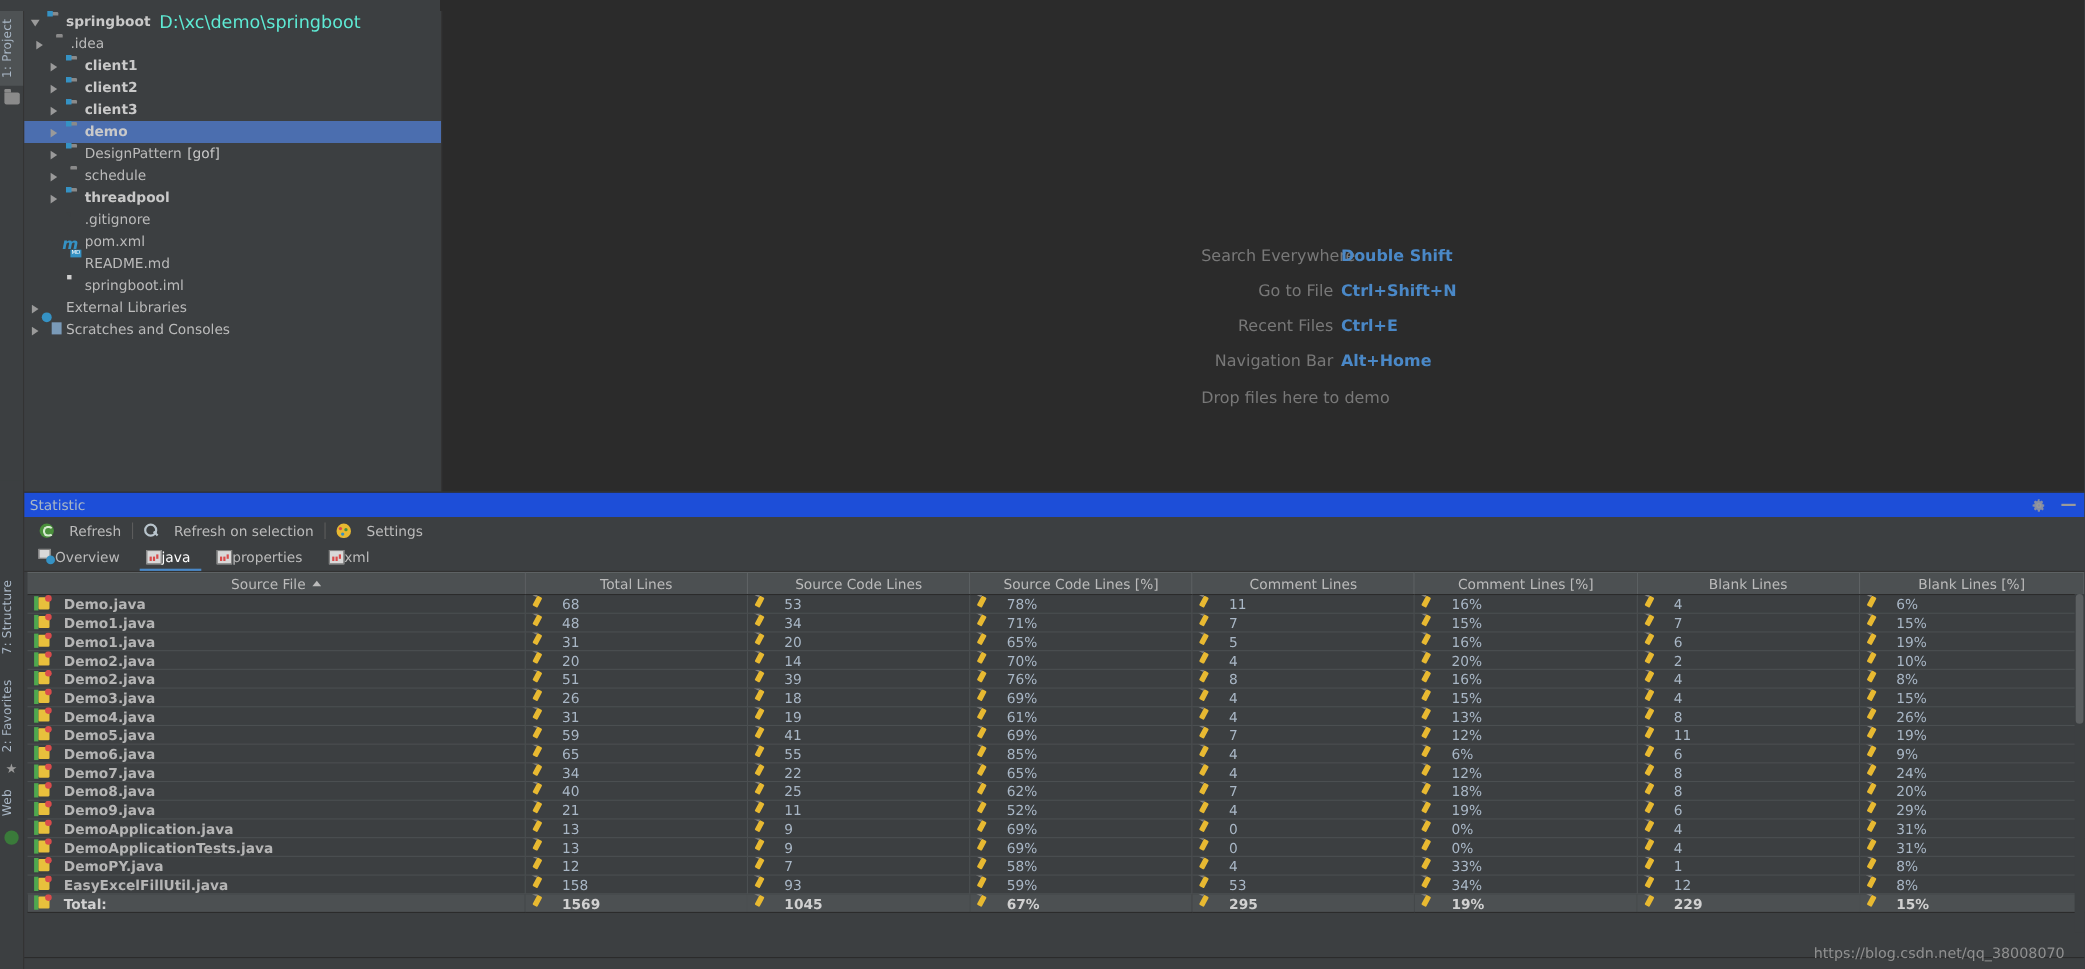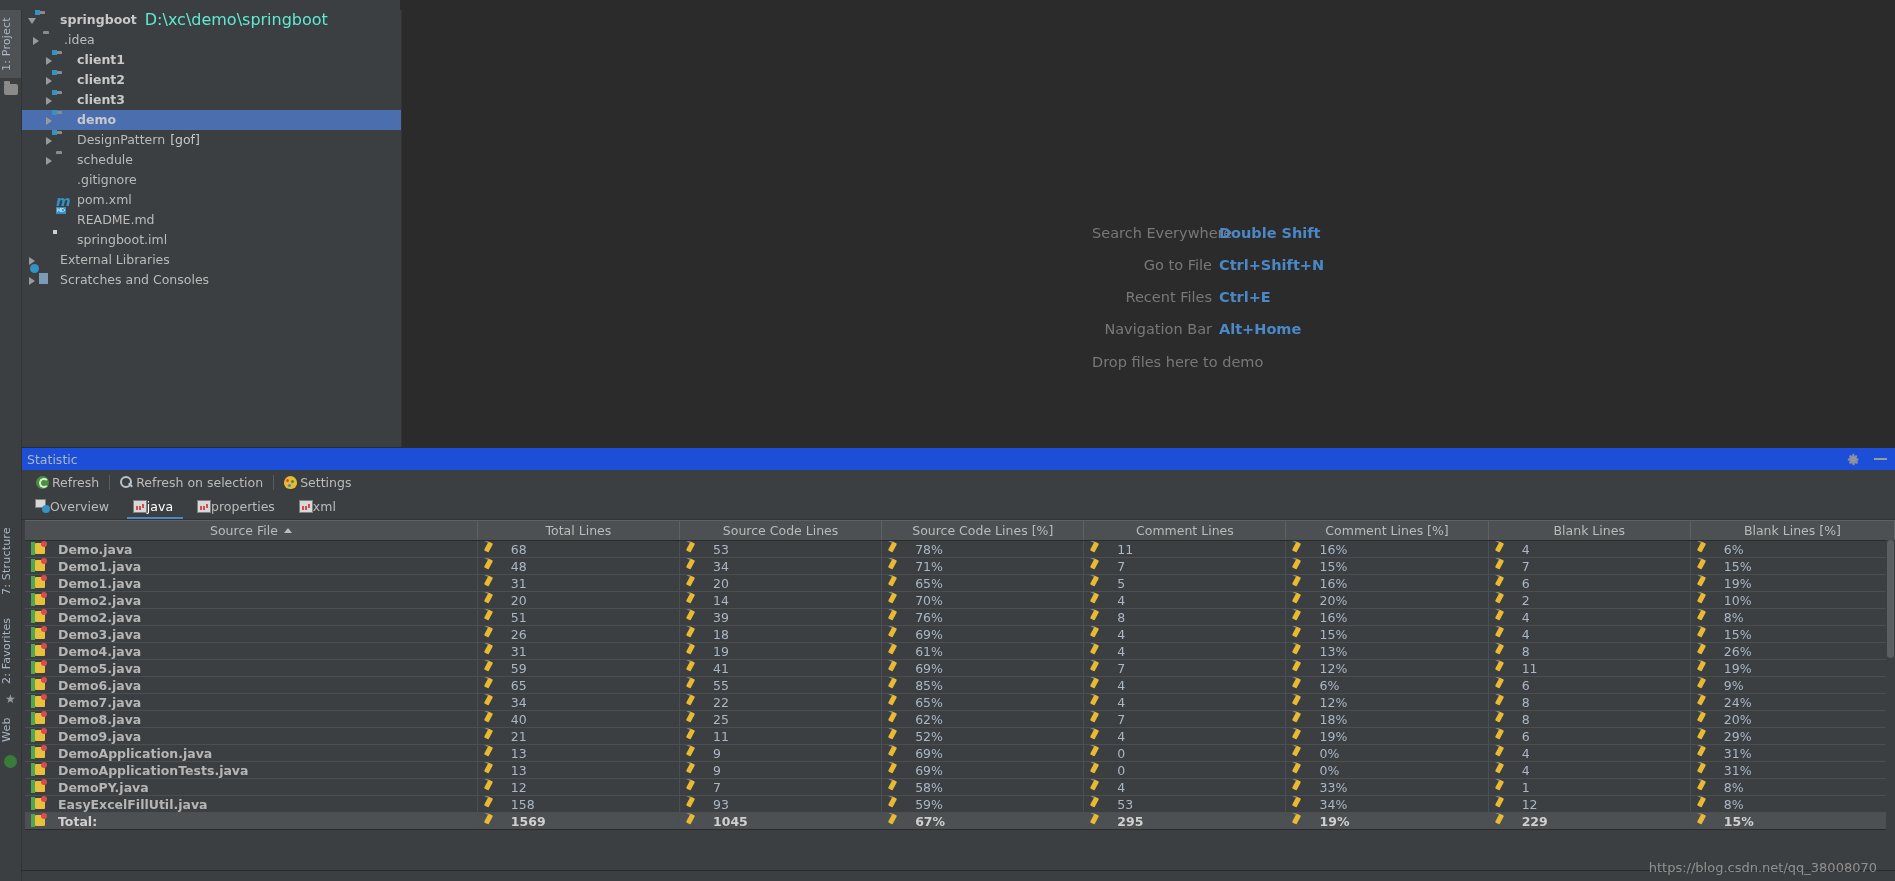--- a/index.html
+++ b/index.html
@@ -24,21 +24,21 @@
            border-right:1px solid #323232;}
   .vtab{position:absolute;left:0;width:21px;
         writing-mode:vertical-rl;transform:rotate(180deg);
         font-size:11px;color:#a9b7c6;letter-spacing:.2px;
         text-align:center;white-space:nowrap;}
   .vtab.sel{background:#4e5254;}
   .vicon{position:absolute;left:4px;width:13px;height:13px;}
 
   
   .projectpane{width:379px;background:#3c3f41;flex:0 0 auto;position:relative;
-               border-right:1px solid #323232;overflow:hidden;}
+               border-right:1px solid #323232;overflow:hidden;text-align:center;}
   .tree{padding-top:0px;}
   .trow{height:20px;line-height:20px;display:flex;align-items:center;
         white-space:nowrap;font-size:12.5px;padding-left:4px;}
   .trow.selected{background:#4b6eaf;}
   .arrow{width:13px;height:20px;flex:0 0 auto;position:relative;}
   .arrow.open:after,.arrow.closed:after{
     content:"";position:absolute;left:3px;top:7px;border-style:solid;}
   .arrow.closed:after{border-width:4px 0 4px 6px;border-color:transparent transparent transparent #9a9a9a;}
   .arrow.open:after{border-width:6px 4px 0 4px;border-color:#9a9a9a transparent transparent transparent;left:2px;top:8px;}
   .ic{width:16px;height:16px;flex:0 0 auto;margin-right:5px;position:relative;}
@@ -59,21 +59,21 @@
   .statwin{flex:1 1 auto;display:flex;flex-direction:column;background:#3c3f41;
            border-top:1px solid #2b2b2b;position:relative;}
   .stattitlebar{height:22px;display:flex;align-items:center;
                 padding:0 6px 0 0;background:#1d4ed8;position:relative;}
   .stattitle{font-size:12.5px;color:#a9b7c6;padding-left:27px;}
   .titlectl{position:absolute;right:8px;top:0;height:22px;display:flex;align-items:center;gap:14px;}
   .gear{width:13px;height:13px;}
   .minus{width:13px;height:2px;background:#9a9a9a;}
 
   .stattoolbar{height:25px;display:flex;align-items:center;padding-left:27px;gap:0px;}
-  .tbtn{display:flex;align-items:center;gap:3px;padding:0 9px;height:22px;
+  .tbtn{display:flex;align-items:center;gap:14px;padding:0 9px;height:22px;
         font-size:12.5px;color:#bbbbbb;cursor:default;}
   .tsep{width:1px;height:15px;background:#5c5c5c;margin:0 1px;}
 
   .stattabs{height:24px;display:flex;align-items:flex-end;padding-left:25px;gap:0px;
             border-bottom:1px solid #323232;}
   .stab{display:flex;align-items:center;gap:0;padding:0 14px 3px 10px;
         font-size:12.5px;color:#bbbbbb;position:relative;height:23px;box-sizing:border-box;}
   .stab.active{color:#ffffff;}
   .stab.active:after{content:"";position:absolute;left:4px;right:4px;bottom:0;height:2px;background:#4a88c7;}
 
@@ -218,20 +218,25 @@
             <span class="ic"><span class="i-folder-mod"></span></span>
             <span class="lbl">DesignPattern</span>
             <span class="suffix">[gof]</span>
           </div>
           <div class="trow" style="padding-left: 21px;">
             <span class="arrow closed"></span>
             <span class="ic"><span class="i-folder"></span></span>
             <span class="lbl">schedule</span>
           </div>
           <div class="trow" style="padding-left: 21px;">
+            <span class="arrow closed"></span>
+            <span class="ic"><span class="i-folder-mod"></span></span>
+            <span class="lbl b">threadpool</span>
+          </div>
+          <div class="trow" style="padding-left: 21px;">
             <span class="arrow "></span>
             <span class="ic"><span class="i-file"></span></span>
             <span class="lbl">.gitignore</span>
           </div>
           <div class="trow" style="padding-left: 21px;">
             <span class="arrow "></span>
             <span class="ic"><span class="i-m">m</span></span>
             <span class="lbl">pom.xml</span>
           </div>
           <div class="trow" style="padding-left: 21px;">

